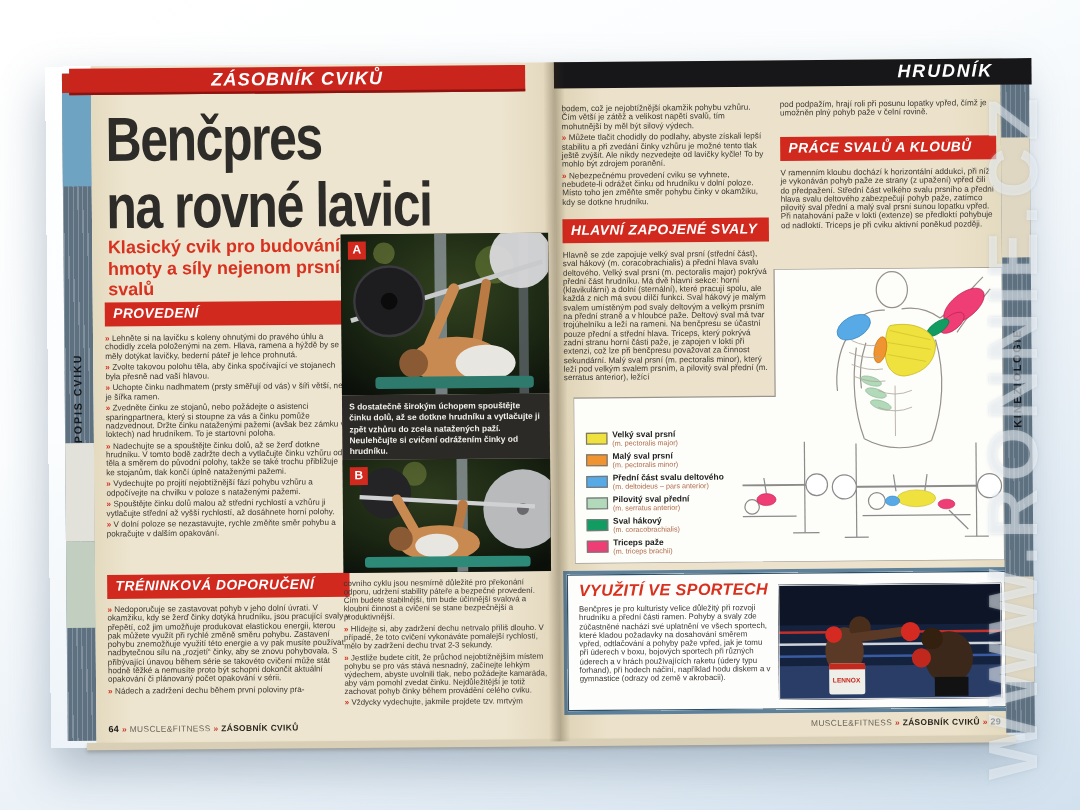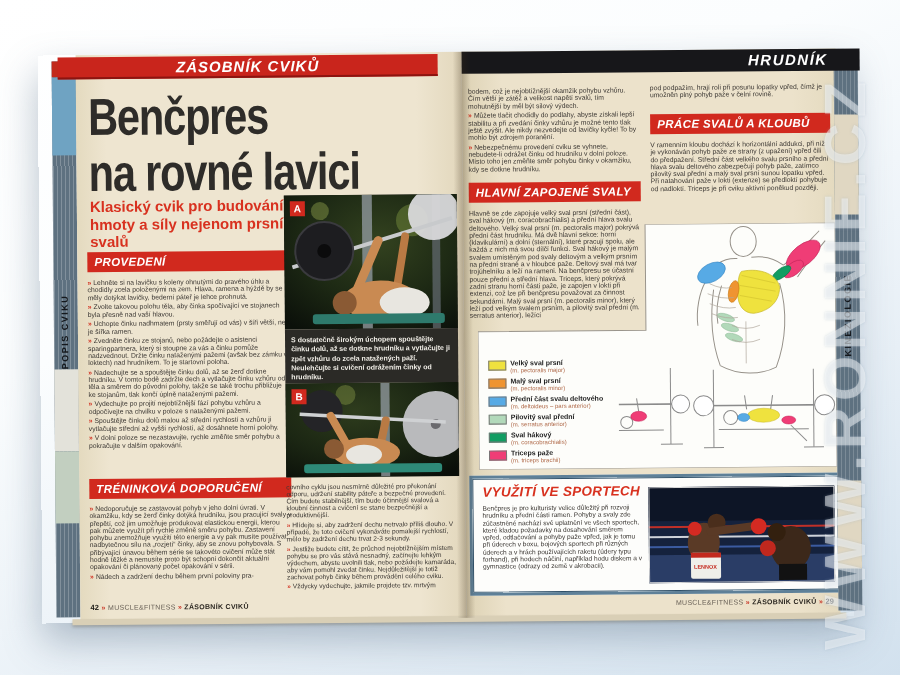--- a/index.html
+++ b/index.html
@@ -183,21 +183,21 @@
       <div class="badge" style="left:213px;top:336px;">B</div>
 
       <div class="body" style="left:207px;top:430px;width:173px;font-size:6.6px;line-height:7.1px;">
           <p class="li">covního cyklu jsou nesmírně důležité pro překonání odporu, udržení stability páteře a bezpečné provedení. Čím budete stabilnější, tím bude účinnější svalová a kloubní činnost a cvičení se stane bezpečnější a produktivnější.</p>
           <p class="li"><span class="mk">»</span>Hlídejte si, aby zadržení dechu netrvalo příliš dlouho. V případě, že toto cvičení vykonáváte pomalejší rychlostí, mělo by zadržení dechu trvat 2-3 sekundy.</p>
           <p class="li"><span class="mk">»</span>Jestliže budete cítit, že průchod nejobtížnějším místem pohybu se pro vás stává nesnadný, začínejte lehkým výdechem, abyste uvolnili tlak, nebo požádejte kamaráda, aby vám pomohl zvedat činku. Nejdůležitější je totiž zachovat pohyb činky během provádění celého cviku.</p>
           <p class="li"><span class="mk">»</span>Vždycky vydechujte, jakmile projdete tzv. mrtvým</p>
         </div>
 
       <div class="footer fl">
-        <span class="fpage">42</span>
+        <span class="fpage">64</span>
         <span class="sep">»</span>
         <span>MUSCLE&amp;FITNESS</span>
         <span class="sep">»</span>
         <span class="fb">ZÁSOBNÍK CVIKŮ</span>
       </div>
     </div>
 
     <div class="spine"></div>
 
     <div class="page page-right">

